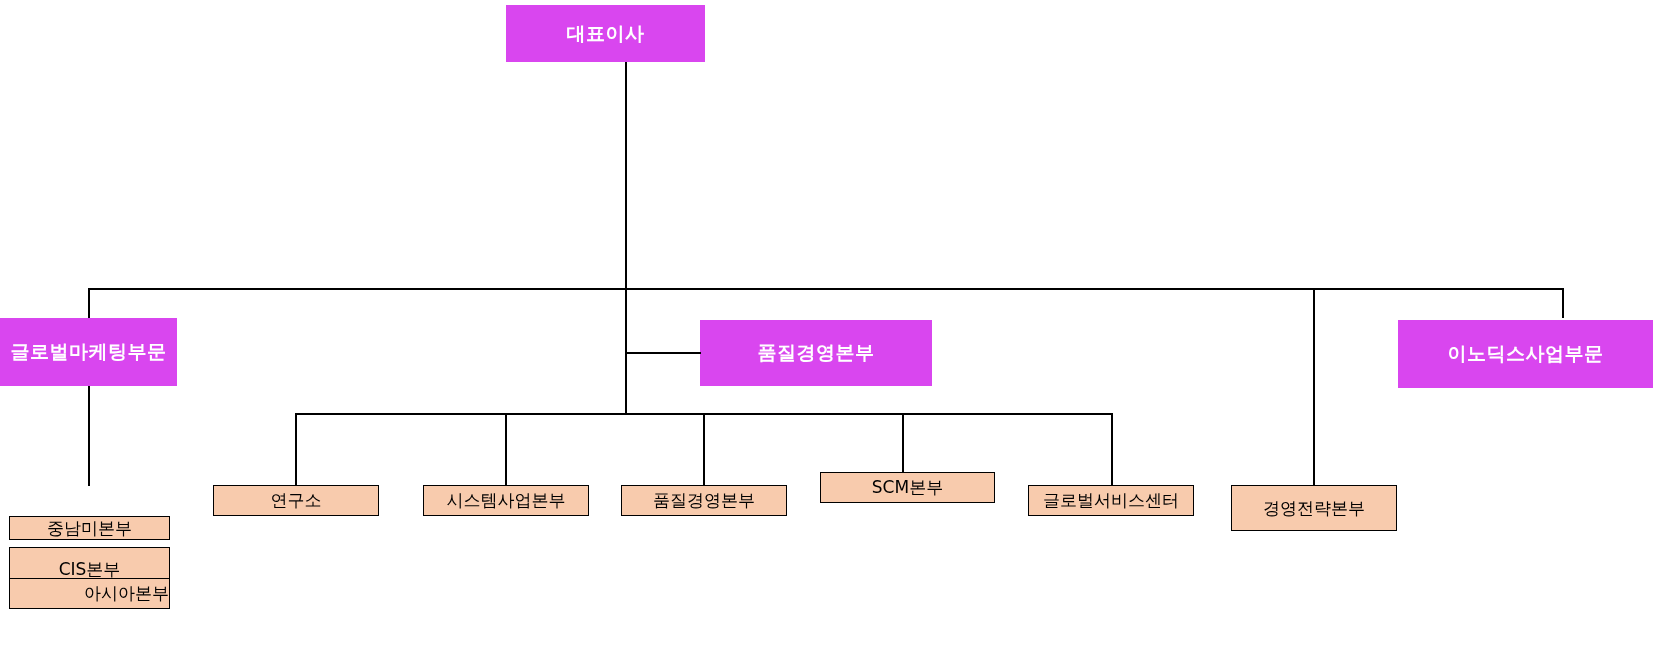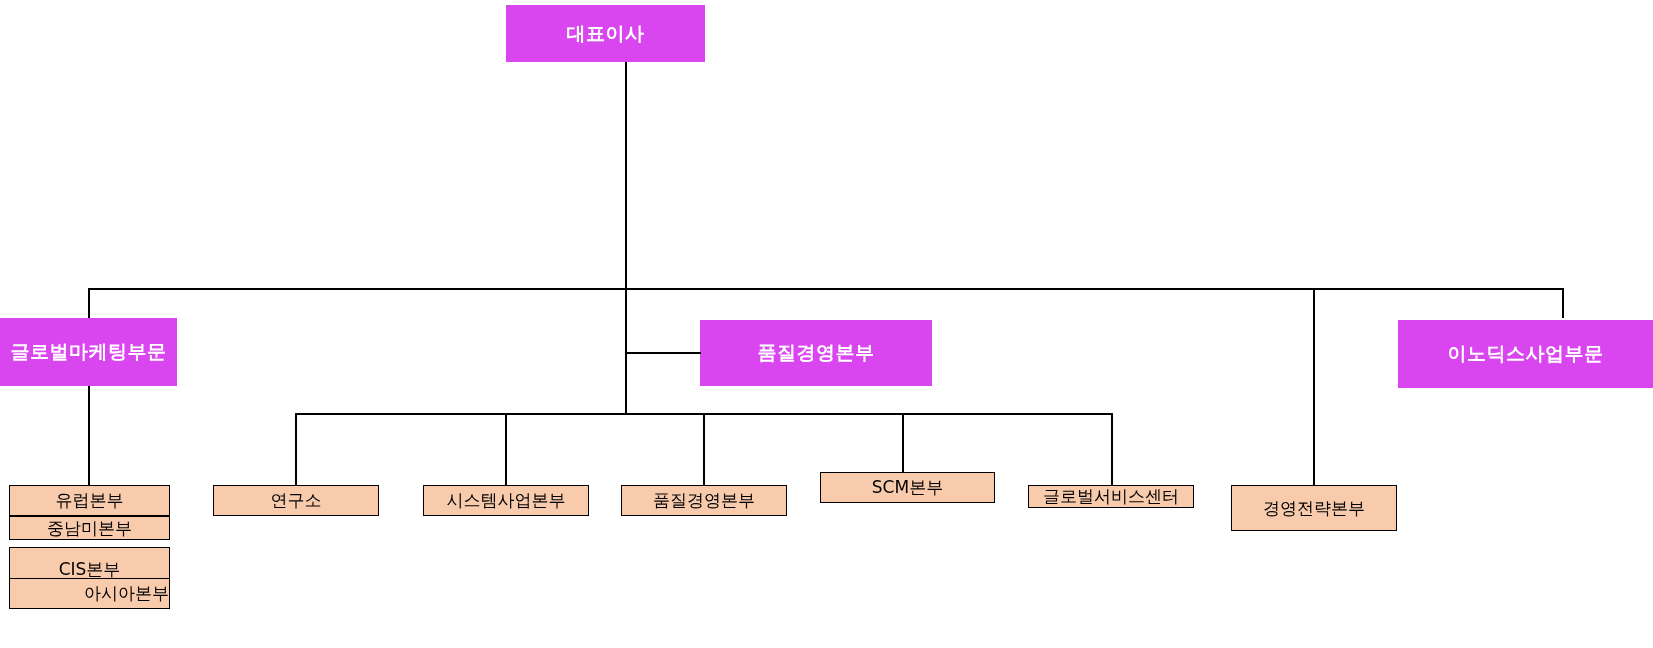--- a/index.html
+++ b/index.html
@@ -80,23 +80,20 @@
   </div>
 
   <div class="line h" style="left:625px; top:352px; width:76px;"></div>
 
   <div class="node dark" style="left:1398px; top:320px; width:255px; height:68px;">
     <span>이노딕스사업부문</span>
   </div>
 
   <div class="line v" style="left:88px; top:386px; height:100px;"></div>
 
-  <div class="node light" style="left:9px; top:485px; width:161px; height:31px;">
-    <span>유럽본부</span>
-  </div>
   <div class="node light" style="left:9px; top:516px; width:161px; height:24px;">
     <span>중남미본부</span>
   </div>
   <div class="node light" style="left:9px; top:547px; width:161px; height:45px;">
     <span>CIS본부</span>
   </div>
   <div class="node light" style="left:9px; top:578px; width:161px; height:31px;justify-content:flex-end;">
     <span>아시아본부</span>
   </div>
 
@@ -113,21 +110,21 @@
   </div>
   <div class="node light" style="left:213px; top:485px; width:166px; height:31px;">
     <span>연구소</span>
   </div>
   <div class="node light" style="left:621px; top:485px; width:166px; height:31px;">
     <span>품질경영본부</span>
   </div>
   <div class="node light" style="left:820px; top:472px; width:175px; height:31px;">
     <span>SCM본부</span>
   </div>
-  <div class="node light" style="left:1028px; top:485px; width:166px; height:23px;">
+  <div class="node light" style="left:1028px; top:485px; width:166px; height:31px;">
     <span>글로벌서비스센터</span>
   </div>
 
   <div class="node light" style="left:1231px; top:485px; width:166px; height:46px;">
     <span>경영전략본부</span>
   </div>
 
 </div>
 
 </body></html>

